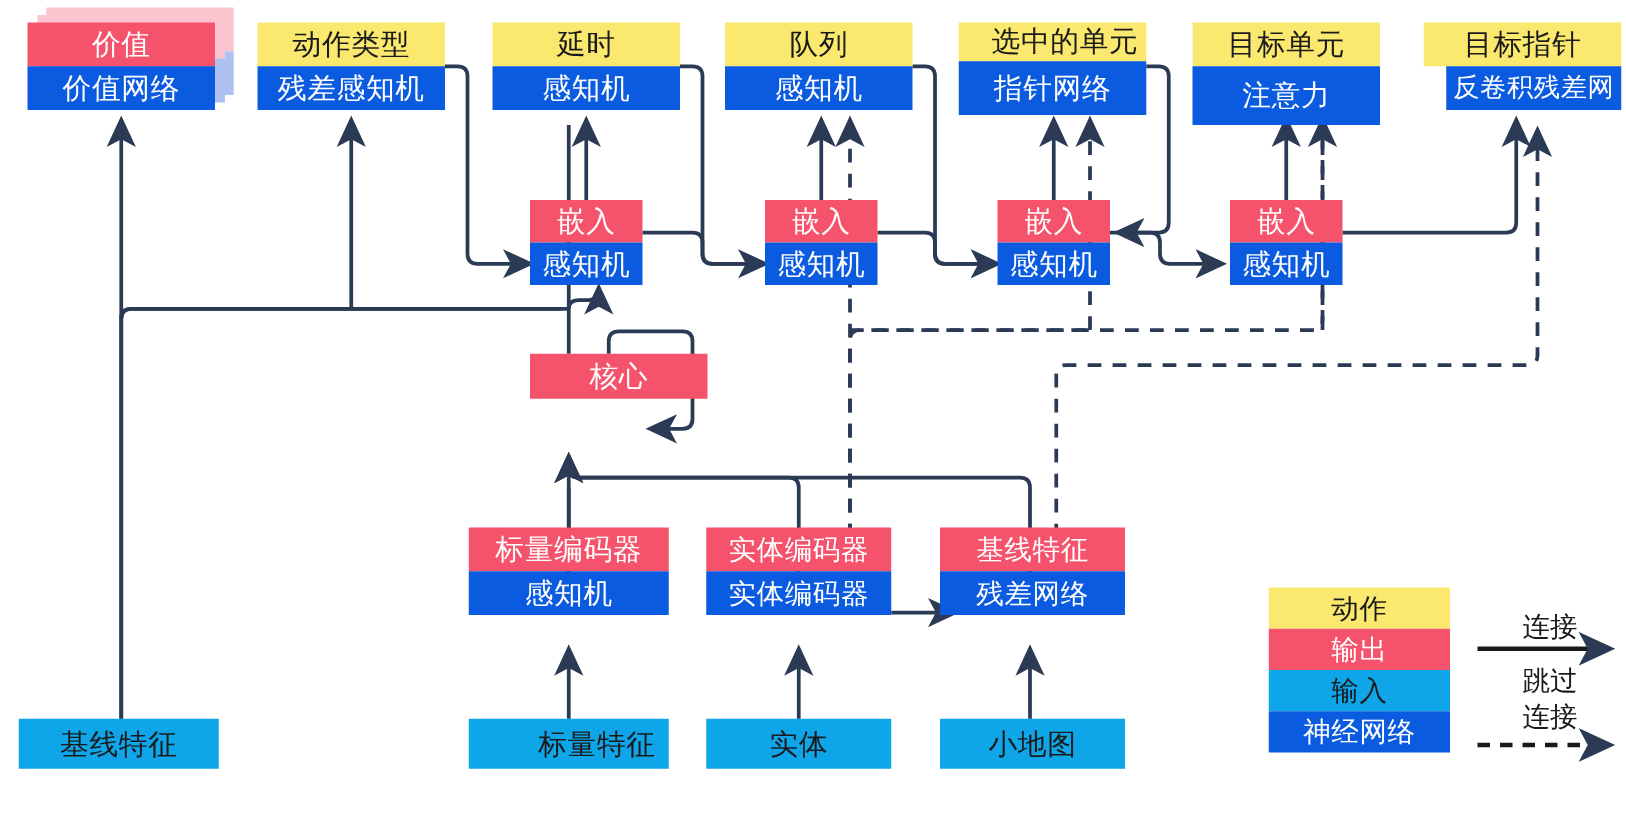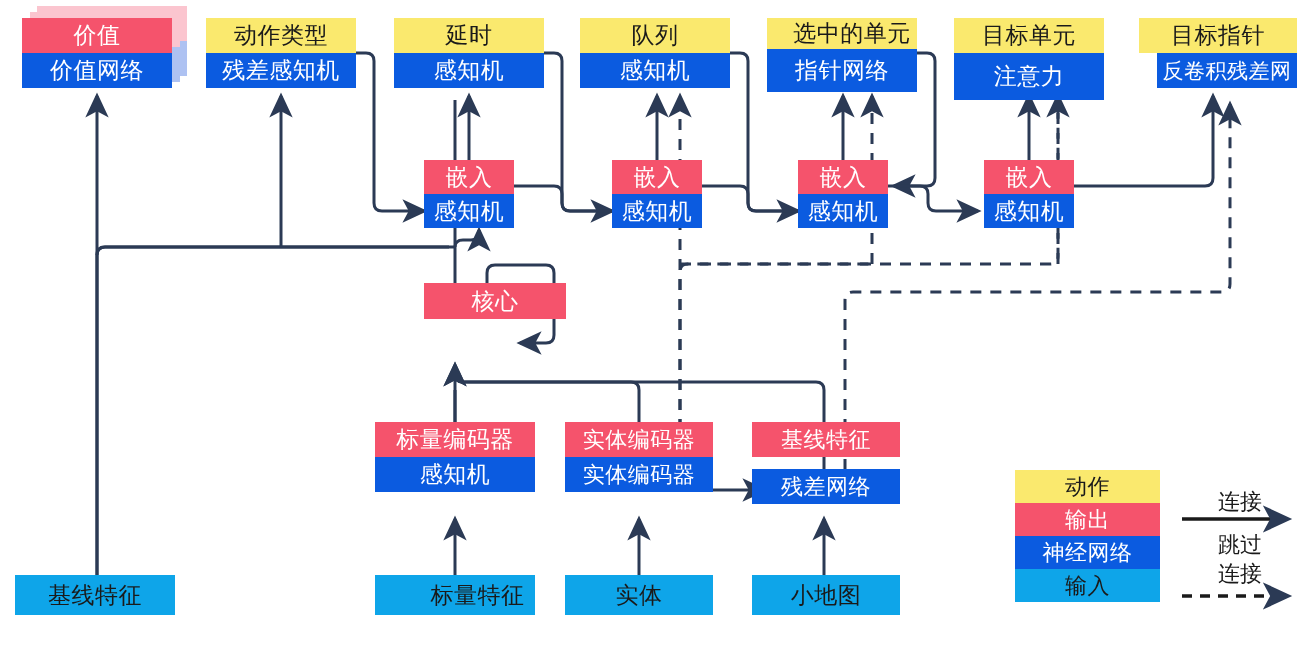--- a/index.html
+++ b/index.html
@@ -185,41 +185,41 @@
   <div class="node" style="left:375px;top:422px;width:160px;">
     <div class="band output" style="height:35px;">标量编码器</div>
     <div class="band nn" style="height:35px;">感知机</div>
   </div>
   <div class="node" style="left:565px;top:422px;width:148px;">
     <div class="band output" style="height:35px;font-size:22px;">实体编码器</div>
     <div class="band nn" style="height:35px;font-size:22px;">实体编码器</div>
   </div>
   <div class="node" style="left:752px;top:422px;width:148px;">
     <div class="band output" style="height:35px;font-size:22px;">基线特征</div>
-    <div class="band nn" style="height:35px;font-size:22px;margin-top:12px;">残差网络</div>
+    <div class="band nn" style="height:35px;font-size:22px;">残差网络</div>
   </div>
 
   <div class="node" style="left:15px;top:575px;width:160px;">
     <div class="band input" style="height:40px;">基线特征</div>
   </div>
   <div class="node" style="left:375px;top:575px;width:160px;">
     <div class="band input" style="height:40px;padding-left:45px;">标量特征</div>
   </div>
   <div class="node" style="left:565px;top:575px;width:148px;">
     <div class="band input" style="height:40px;">实体</div>
   </div>
   <div class="node" style="left:752px;top:575px;width:148px;">
     <div class="band input" style="height:40px;">小地图</div>
   </div>
 
   <div class="legend" style="left:1015px;top:470px;width:145px;">
     <div class="band action" style="height:33px;">动作</div>
     <div class="band output" style="height:33px;">输出</div>
+    <div class="band input" style="height:33px;">输入</div>
     <div class="band nn" style="height:33px;">神经网络</div>
-    <div class="band input" style="height:33px;">输入</div>
   </div>
 
   <div class="legend-label" style="left:1185px;top:487px;width:110px;">连接</div>
   <div class="legend-label" style="left:1185px;top:530px;width:110px;">跳过</div>
   <div class="legend-label" style="left:1185px;top:559px;width:110px;">连接</div>
 
   <svg class="edges" viewBox="0 0 1301 662" style="z-index:7;">
     <g fill="none" stroke="#1a1a1a" stroke-width="3.5">
       <path d="M1182,519 L1288,519" marker-end="url(#ah)"></path>
       <path d="M1182,596 L1288,596" stroke-dasharray="10 8" marker-end="url(#ah)"></path>

